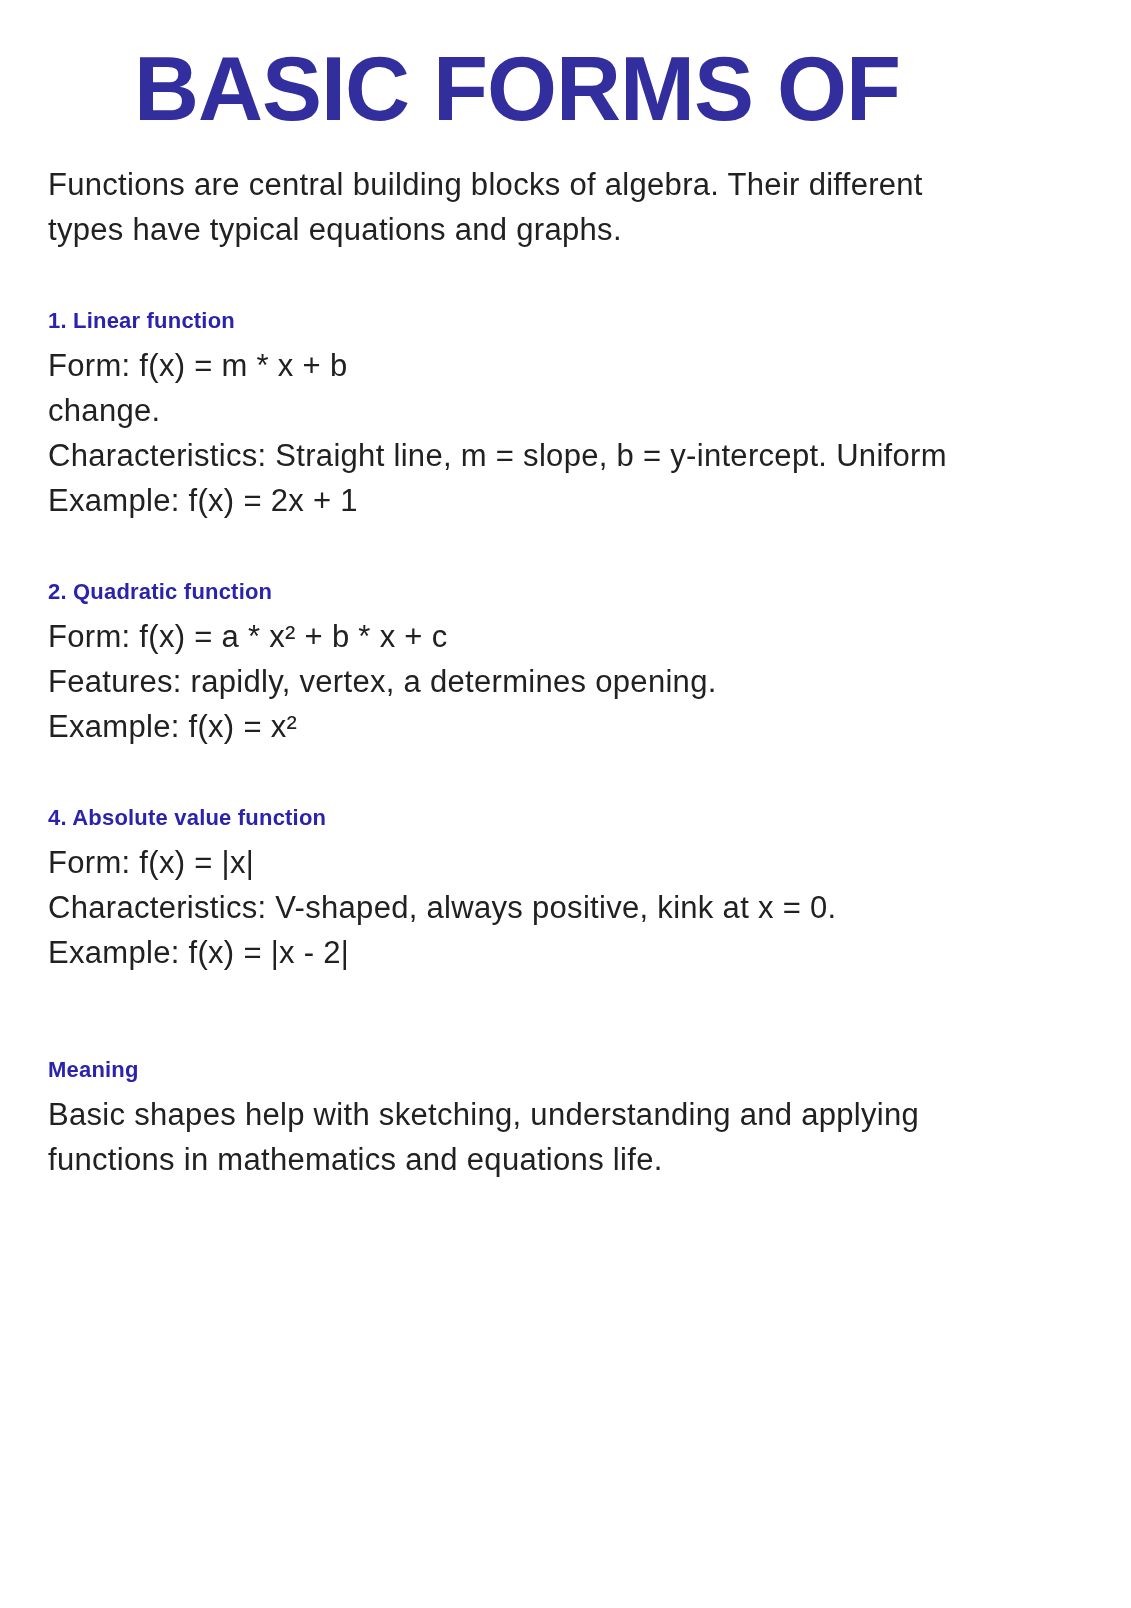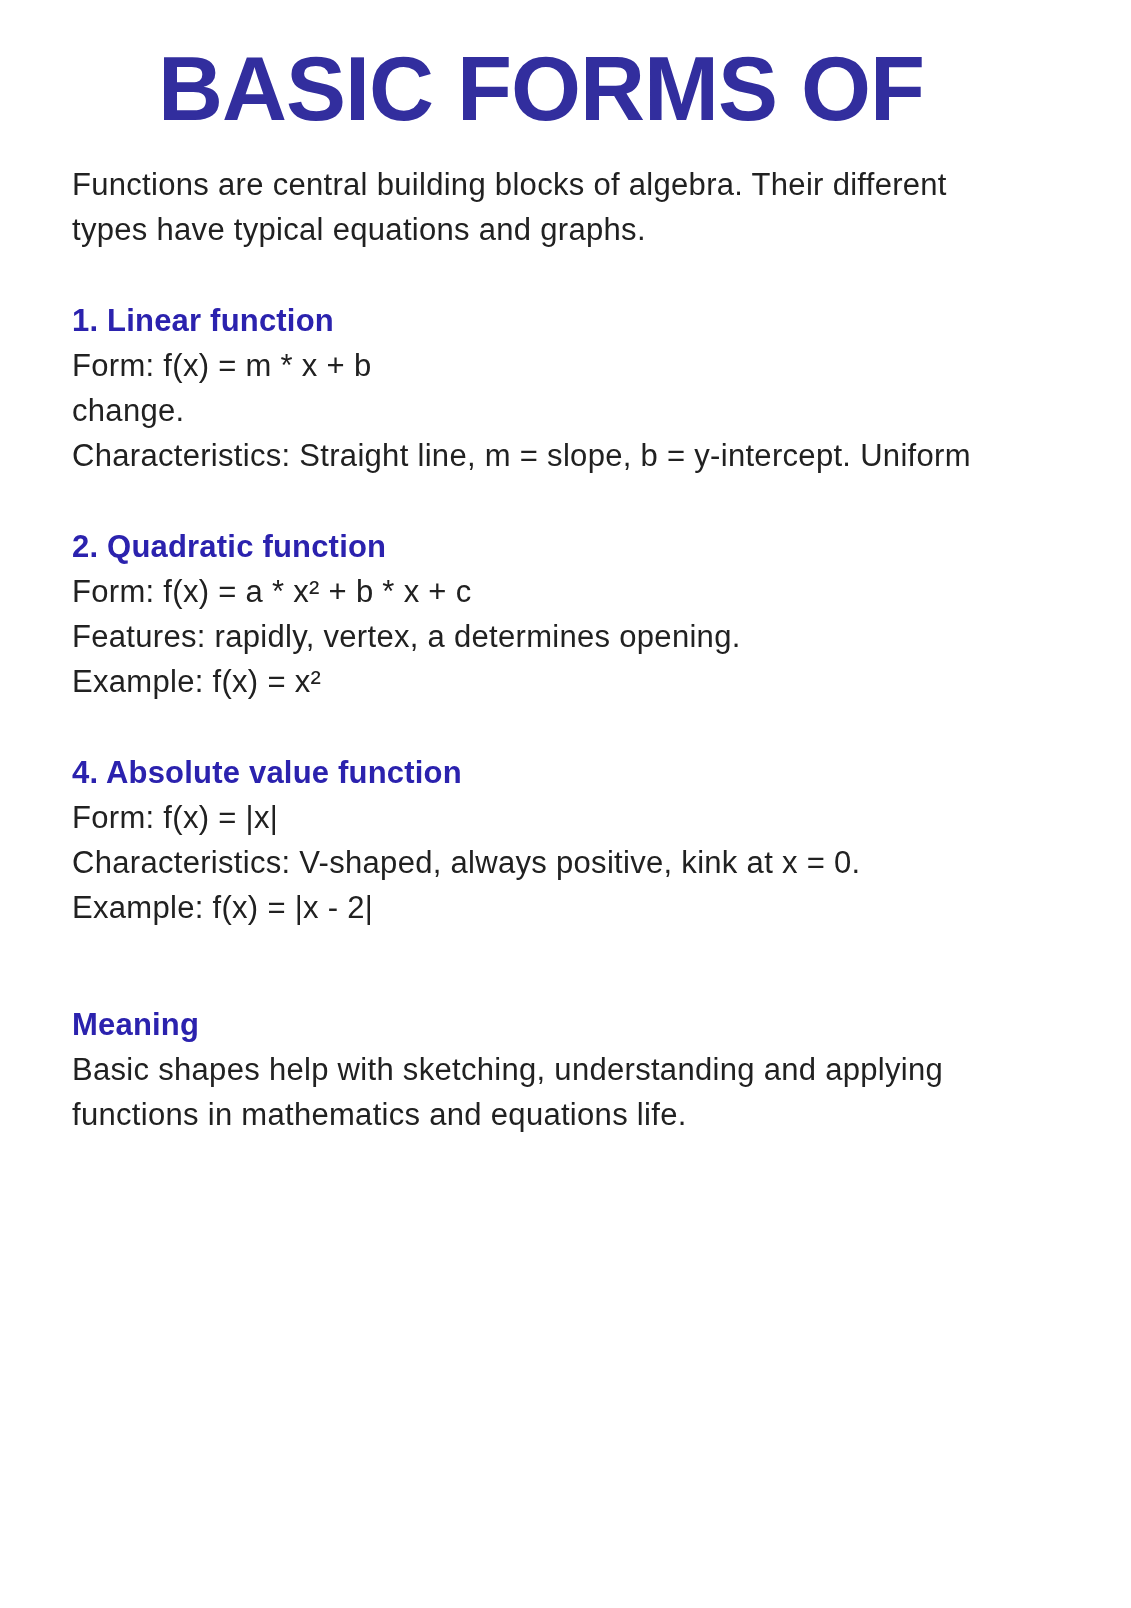--- a/index.html
+++ b/index.html
@@ -7,21 +7,20 @@
     padding: 0;
     background: #ffffff;
   }
   .page {
     position: relative;
     width: 1034px;
     height: 1608px;
     background: var(--bg-color, #ffffff);
     font-family: "Liberation Sans", sans-serif;
     overflow: hidden;
-    padding-left: 24px;
   }
   .title {
     margin: 0;
     padding-top: 34px;
     text-align: center;
     font-size: 90px;
     font-weight: bold;
     line-height: 110px;
     letter-spacing: -1px;
     color: var(--title-color, #322e9e);
@@ -42,21 +41,21 @@
     white-space: pre;
   }
   .section {
     margin-top: 46px;
   }
   .section.meaning {
     margin-top: 72px;
   }
   .heading {
     margin: 0;
-    font-size: 31px;
+    font-size: 22px;
     font-weight: bold;
     line-height: 45px;
     letter-spacing: 0.2px;
     color: var(--heading-color, #2b22ae);
   }
 </style>
 </head>
 <body>
 
 <main class="page">
@@ -70,20 +69,21 @@
     <div>
       <p class="line">Functions are central building blocks of algebra. Their different</p>
       <p class="line">types have typical equations and graphs.</p>
     </div>
 
     <section class="section">
       <h2 class="heading">1. Linear function</h2>
       <p class="line">Form: f(x) = m * x + b</p>
       <p class="line">change.</p>
       <p class="line">Characteristics: Straight line, m = slope, b = y-intercept. Uniform</p>
+      <p class="line">Example: f(x) = 2x + 1</p>
     </section>
 
     <section class="section">
       <h2 class="heading">2. Quadratic function</h2>
       <p class="line">Form: f(x) = a * x² + b * x + c</p>
       <p class="line">Features: rapidly, vertex, a determines opening.</p>
       <p class="line">Example: f(x) = x²</p>
     </section>
 
 

